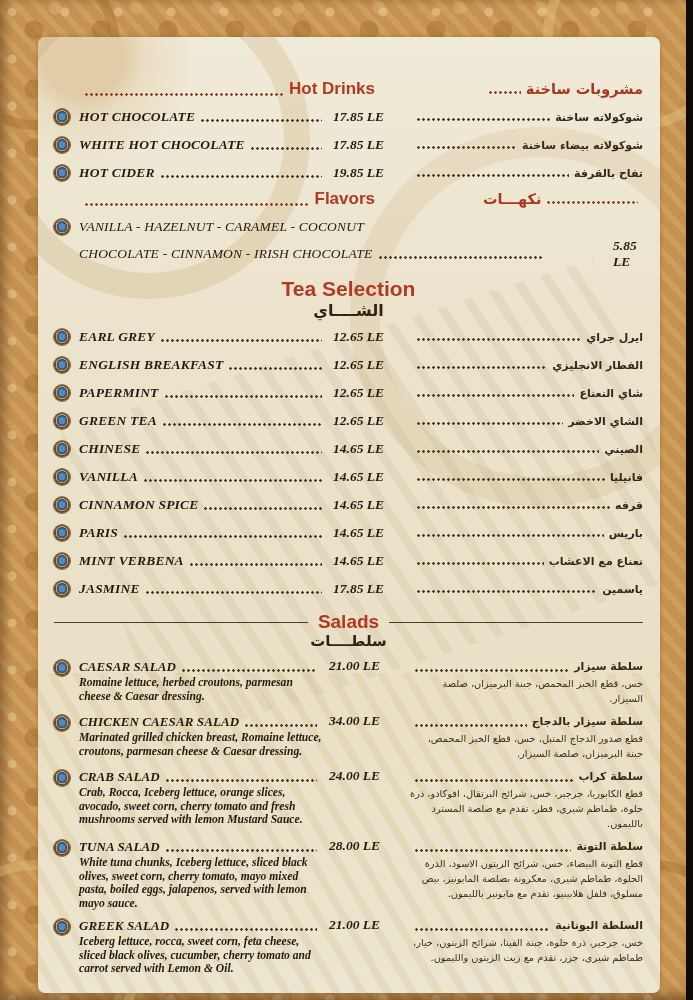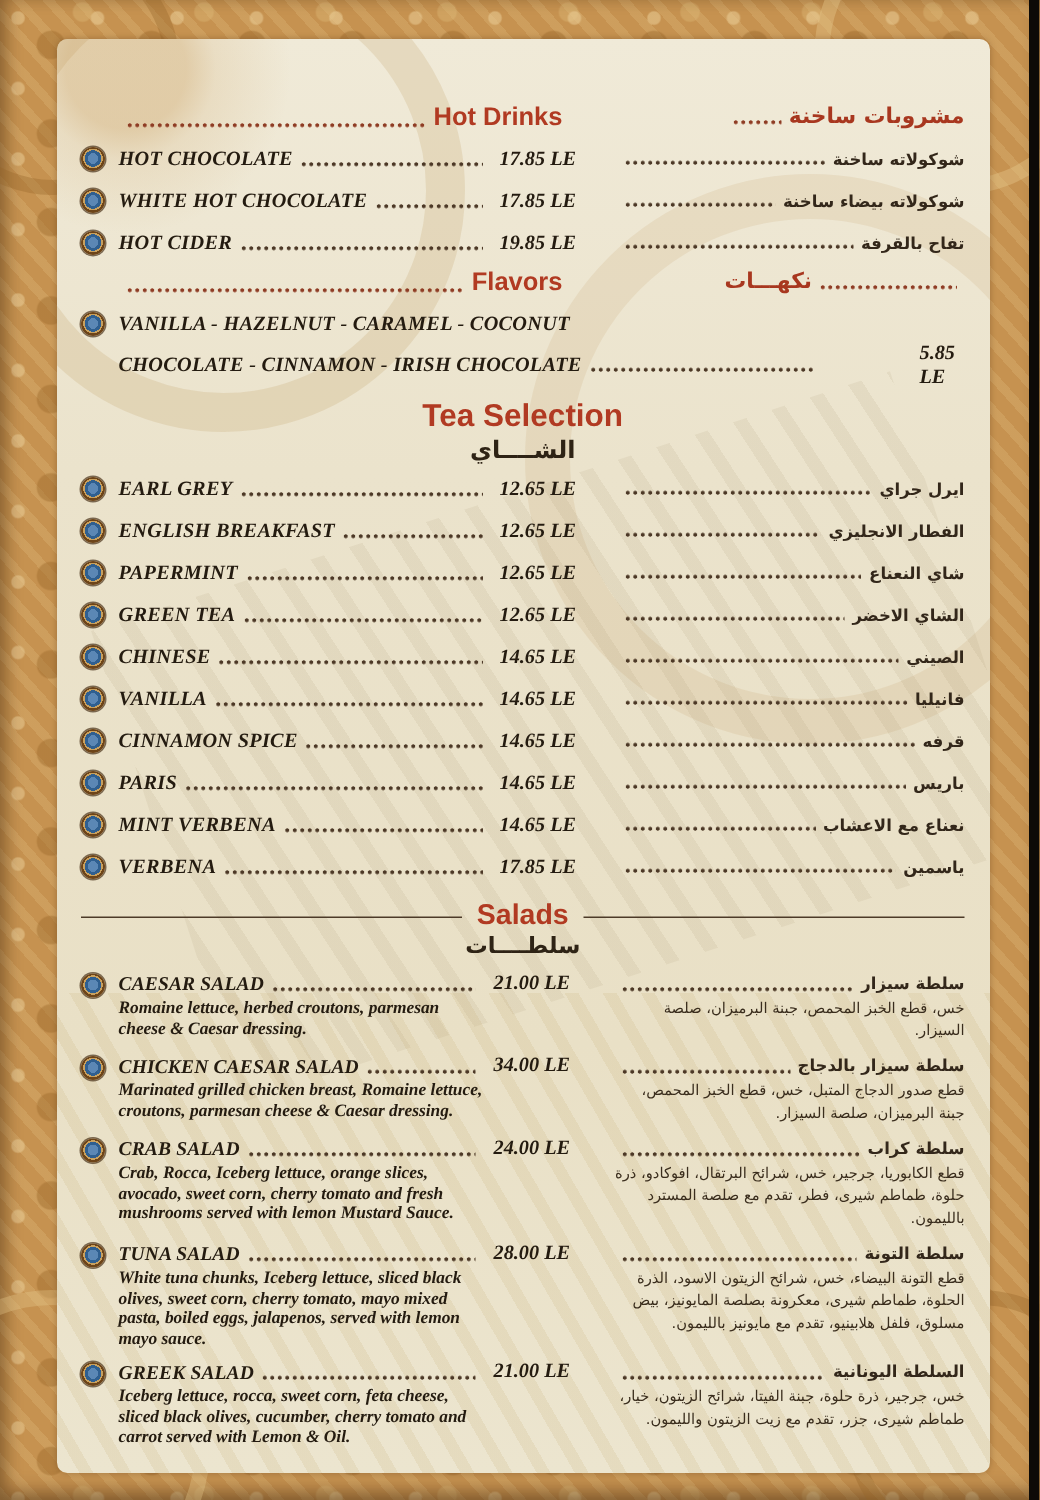--- a/index.html
+++ b/index.html
@@ -16,21 +16,21 @@
     background-size:53px 47px,67px 59px,81px 43px,auto;
     box-shadow:inset 0 -6px 12px rgba(52,28,8,.4), inset 6px 0 10px rgba(52,28,8,.18);}
   .orn{position:absolute;border-radius:50%;border:10px solid rgba(150,100,40,.35);}
   .orn.o1{width:150px;height:150px;left:-50px;top:-40px;}
   .orn.o2{width:170px;height:170px;right:-40px;top:-60px;border-color:rgba(230,200,140,.4);}
   .orn.o3{width:190px;height:190px;left:-70px;bottom:-70px;border-color:rgba(230,200,140,.35);}
   .orn.o4{width:160px;height:160px;right:-50px;bottom:-40px;}
   .edge-right{position:absolute;top:0;right:0;width:7px;height:100%;background:#0d0a07;}
 
   
-  .page{position:absolute;left:38px;top:26px;width:622px;height:956px;
+  .page{position:absolute;left:38px;top:37px;width:622px;height:956px;
     background:linear-gradient(180deg,#f0ead8 0%,#ebe3cc 30%,#e9e0c6 70%,#ece5cf 100%);
     border-radius:7px;box-shadow:0 0 4px rgba(80,50,20,.35);overflow:hidden;}
   .wm{position:absolute;pointer-events:none;}
   .wm1{left:-50px;top:-60px;width:270px;height:270px;border:26px solid rgba(185,142,78,.18);border-radius:50%;}
   .wm2{right:-70px;top:90px;width:320px;height:320px;border:30px solid rgba(185,142,78,.13);border-radius:50%;}
   .wm3{left:60px;top:300px;width:560px;height:330px;transform:rotate(-18deg);
        background:repeating-linear-gradient(75deg,rgba(150,130,90,.10) 0 9px,transparent 9px 26px);}
   .wm4{left:-30px;bottom:-10px;width:700px;height:330px;
        background:repeating-linear-gradient(60deg,rgba(188,160,95,.14) 0 8px,transparent 8px 22px);}
   .wm5{left:-20px;top:-20px;width:220px;height:160px;
@@ -56,21 +56,21 @@
 
   
   .sec-row{display:flex;align-items:center;height:24px;margin-bottom:2px;}
   .sec-title-en{font-family:"Liberation Sans",sans-serif;font-weight:700;font-size:17px;color:#b13a22;white-space:nowrap;}
   .sec-en-col{flex:0 0 296px;display:flex;align-items:center;}
   .sec-gap{flex:0 0 108px;}
   .sec-ar-col{flex:1 1 auto;display:flex;align-items:center;}
   .sec-title-ar{font-family:"DejaVu Sans",sans-serif;font-weight:700;font-size:14.5px;color:#a8371f;white-space:nowrap;direction:rtl;}
 
   .flavor-line{display:flex;align-items:center;height:27px;}
-  .flavor-text{font-style:italic;font-weight:700;font-size:13.5px;color:#241b10;white-space:nowrap;letter-spacing:.2px;}
+  .flavor-text{font-style:italic;font-weight:400;font-size:13.5px;color:#241b10;white-space:nowrap;letter-spacing:.2px;}
   .flavor-dots-wrap{flex:0 0 470px;display:flex;align-items:center;}
   .flavor-price{font-style:italic;font-weight:600;font-size:13.5px;color:#241b10;margin-left:64px;}
 
   .center-head{text-align:center;margin:10px 0 2px 0;}
   .center-head .big{font-family:"Liberation Sans",sans-serif;font-weight:700;font-size:21px;color:#b13a22;line-height:23px;}
   .center-head .ar{font-family:"DejaVu Sans",sans-serif;font-weight:700;font-size:16px;color:#2e2315;line-height:21px;direction:rtl;}
 
   .divider{display:flex;align-items:center;margin-top:9px;height:20px;}
   .divider .line{flex:1 1 auto;height:0;border-top:1.5px solid #4c3a28;}
   .divider .t{font-family:"Liberation Sans",sans-serif;font-weight:700;font-size:19px;color:#b13a22;margin:0 10px;line-height:18px;}
@@ -293,21 +293,21 @@
         </span>
       <span class="price">14.65 LE</span>
       <span class="ar-col">
           <span class="dots"></span>
           <span class="ar-name">نعناع مع الاعشاب</span>
         </span>
     </div>
     <div class="row">
       <span class="medal"></span>
       <span class="en-col">
-          <span class="en-name">VERBENA</span>
+          <span class="en-name">JASMINE</span>
           <span class="dots"></span>
         </span>
       <span class="price">17.85 LE</span>
       <span class="ar-col">
           <span class="dots"></span>
           <span class="ar-name">ياسمين</span>
         </span>
     </div>
 
     <div class="divider">

